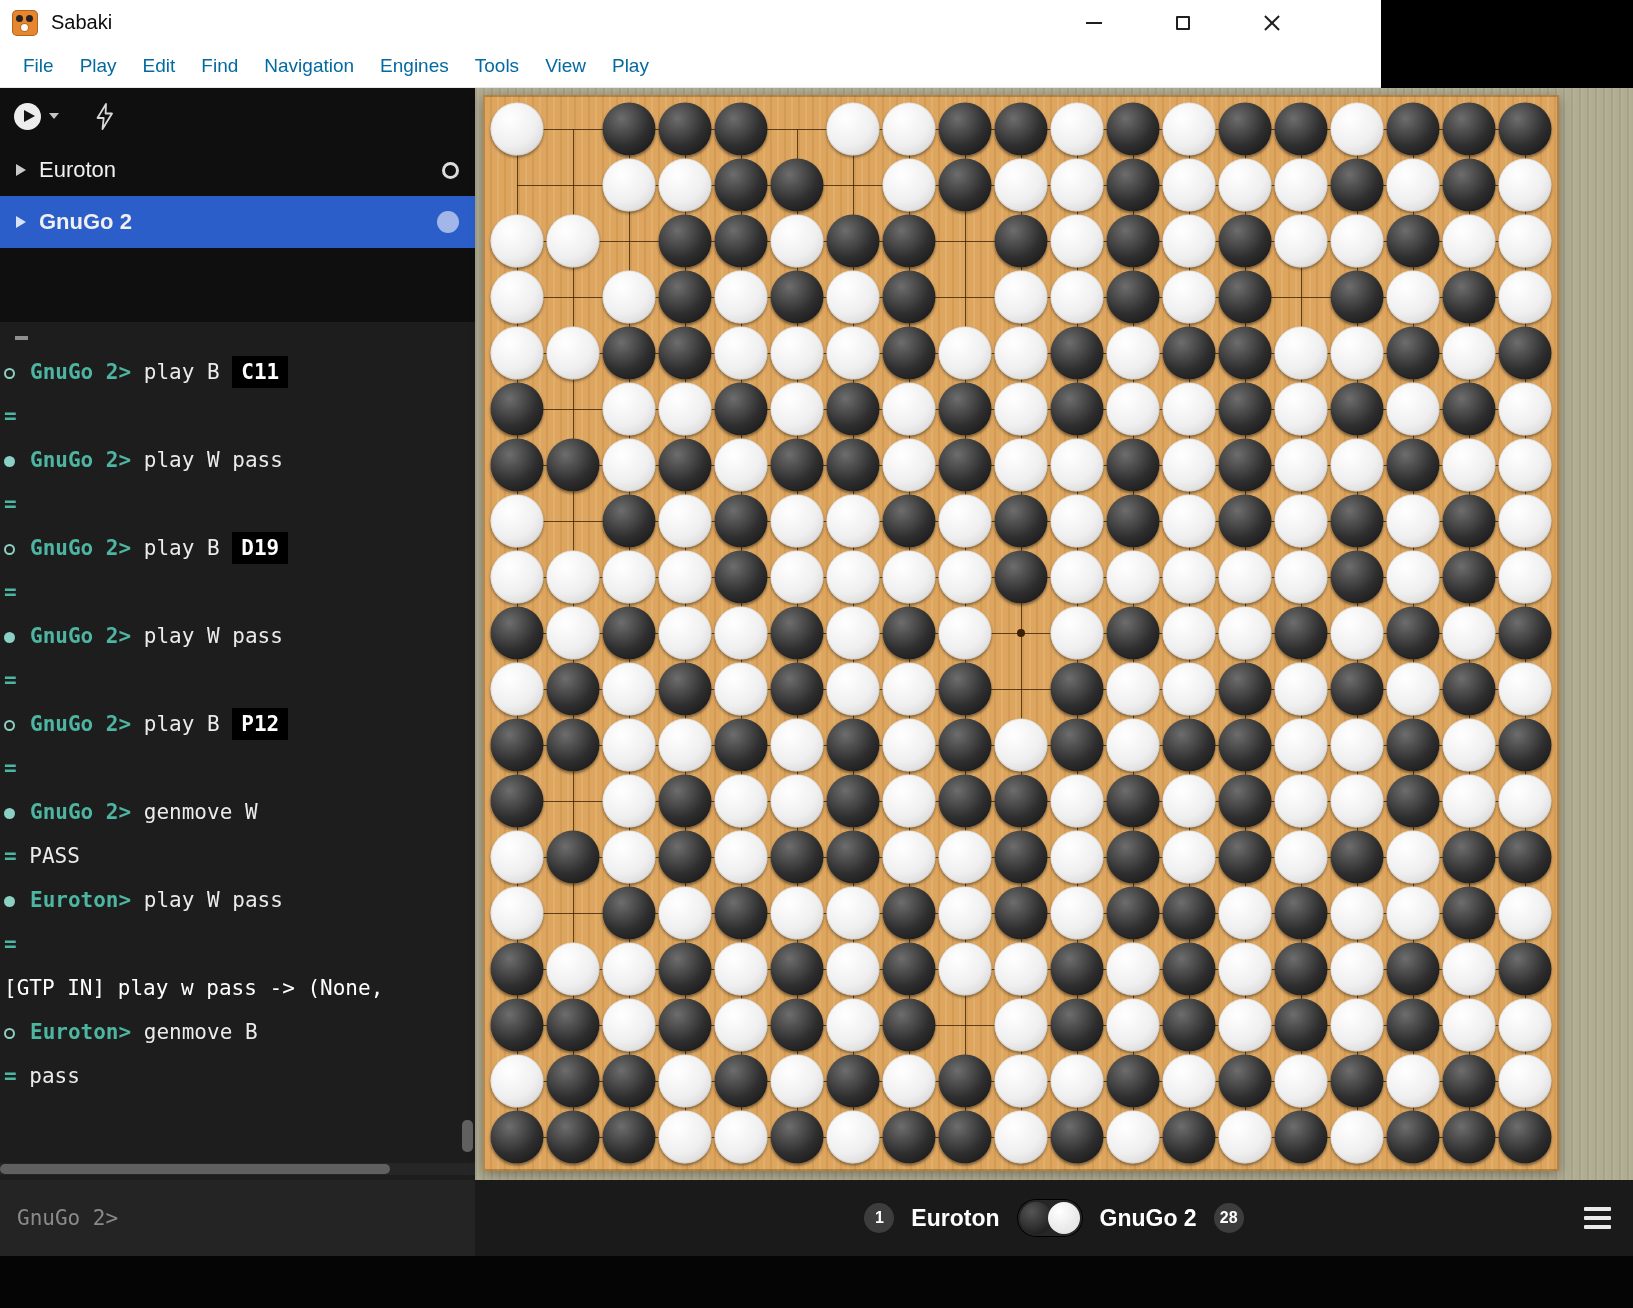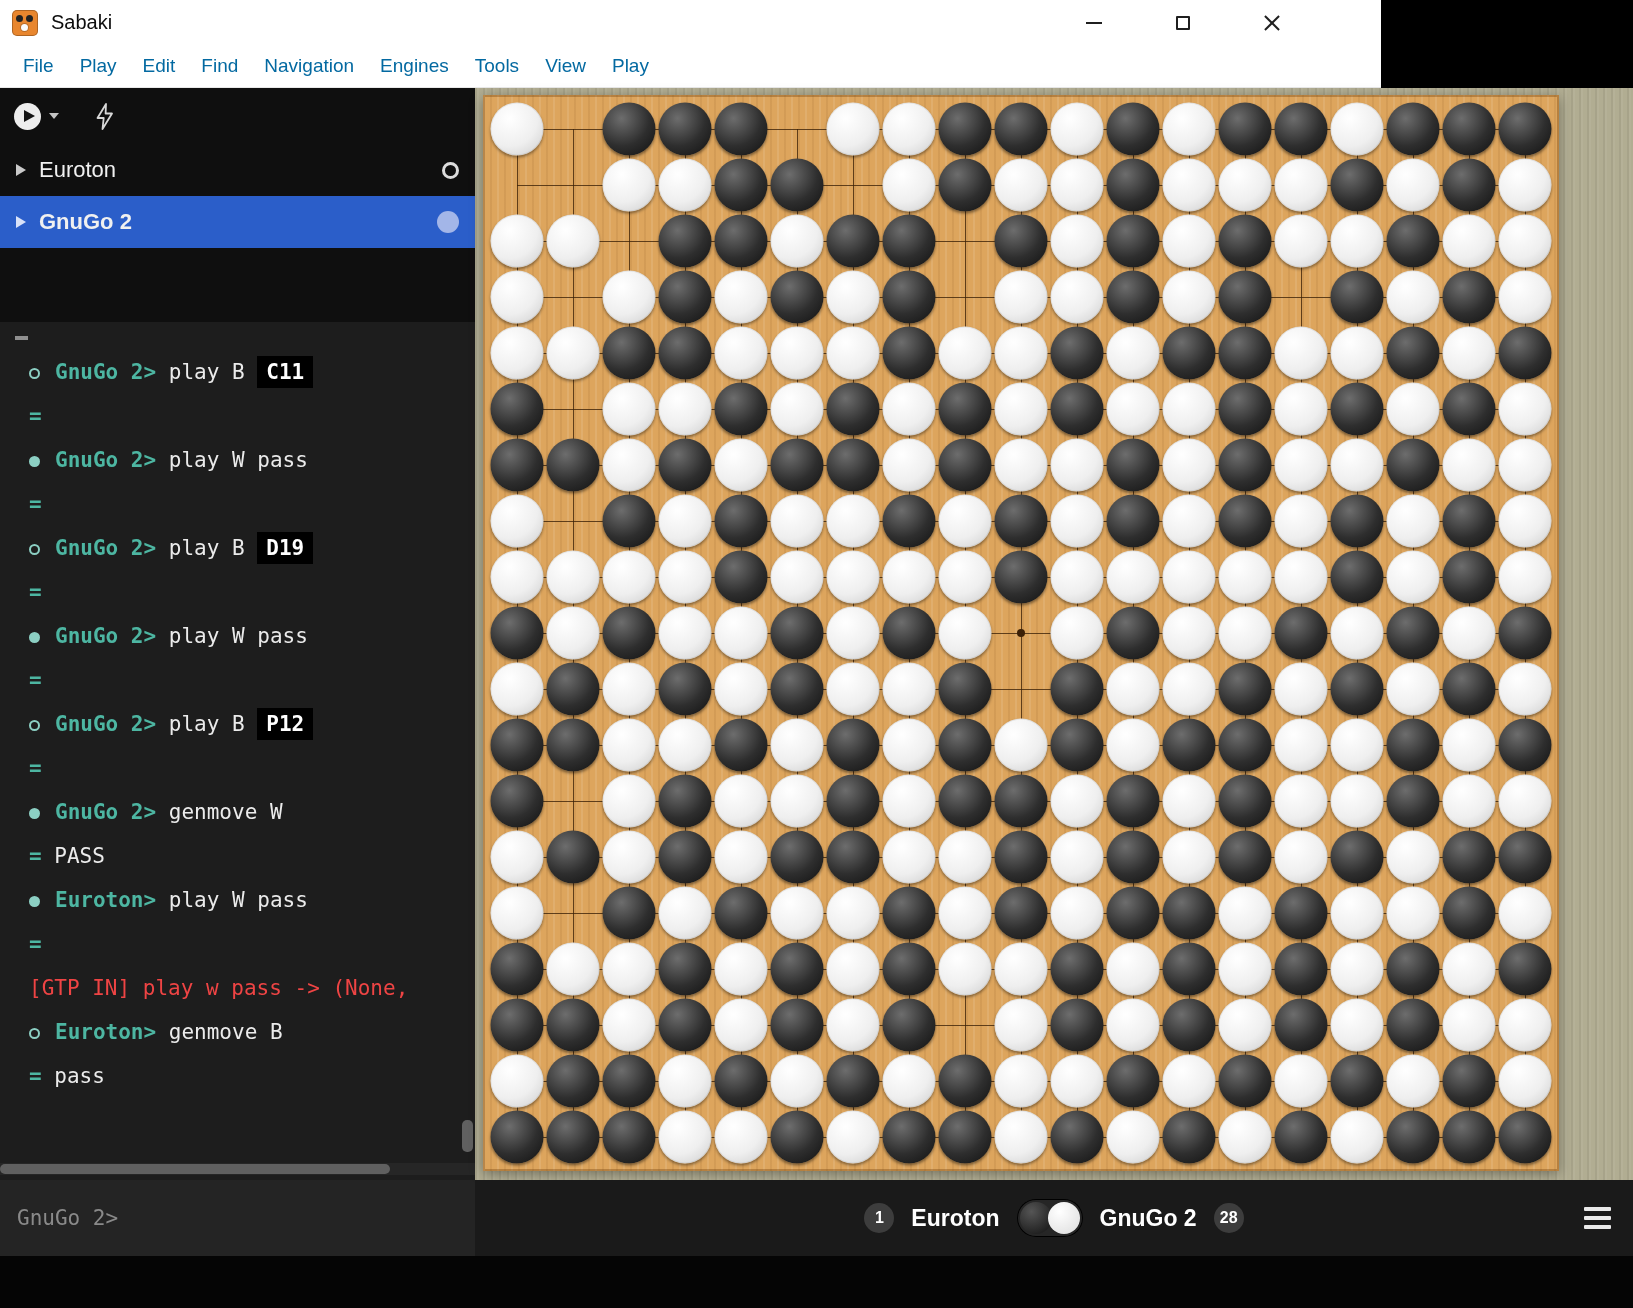--- a/index.html
+++ b/index.html
@@ -51,30 +51,30 @@
          border-bottom:6px solid transparent; flex:0 0 auto; }
   .engine-row.selected .tri { border-left-color:#d9e2f8; }
   .engine-name { flex:1; }
   .engine-row.selected .engine-name { font-weight:bold; }
   .status-ring { width:17px; height:17px; border-radius:50%; border:3px solid #dcdcdc; flex:0 0 auto; }
   .status-dot  { width:22px; height:22px; border-radius:50%; background:#a3b6e8; flex:0 0 auto; }
 
   .console { position:absolute; left:0; top:234px; width:475px; height:858px; background:#1d1d1d;
              font-family:"DejaVu Sans Mono", monospace; font-size:21px; overflow:hidden; }
   .partial-dash { width:13px; height:4px; background:#8f8f8f; margin:14px 0 10px 15px; }
-  .console-line { height:44px; line-height:44px; padding-left:29px; white-space:pre; color:#ebebeb; }
+  .console-line { height:44px; line-height:44px; padding-left:4px; white-space:pre; color:#ebebeb; }
   .bullet { display:inline-block; width:11px; height:11px; border-radius:50%; margin-right:15px; }
   .bullet.open { border:2.5px solid #8ccfc3; background:transparent; }
   .bullet.filled { background:#8ccfc3; }
   .prompt { color:#4db6a2; font-weight:bold; }
   .cmd { color:#ebebeb; }
   .vertex { background:#000; color:#fff; font-weight:bold; padding:4px 9px; }
   .eq { color:#4db6a2; font-weight:bold; }
   .resp { color:#ebebeb; }
-  .log { color:#ef4444; }
+  .log { color:#ffffff; }
   .h-scroll { position:absolute; left:0; bottom:5px; width:475px; height:12px; background:#262626; }
   .h-thumb { position:absolute; left:0; top:1px; width:390px; height:10px; background:#606060; border-radius:5px; }
   .v-thumb { position:absolute; right:2px; bottom:28px; width:11px; height:32px; background:#606060; border-radius:5px; }
 
   .console-input { position:absolute; left:0; top:1092px; width:475px; height:76px; background:#242424;
                    display:flex; align-items:center; padding-left:17px;
                    font-family:"DejaVu Sans Mono", monospace; font-size:21px; color:#8a8a8a; }
   .console-field { flex:1; margin:0 10px; background:transparent; border:none; outline:none;
                    color:#ddd; font:inherit; }
 

